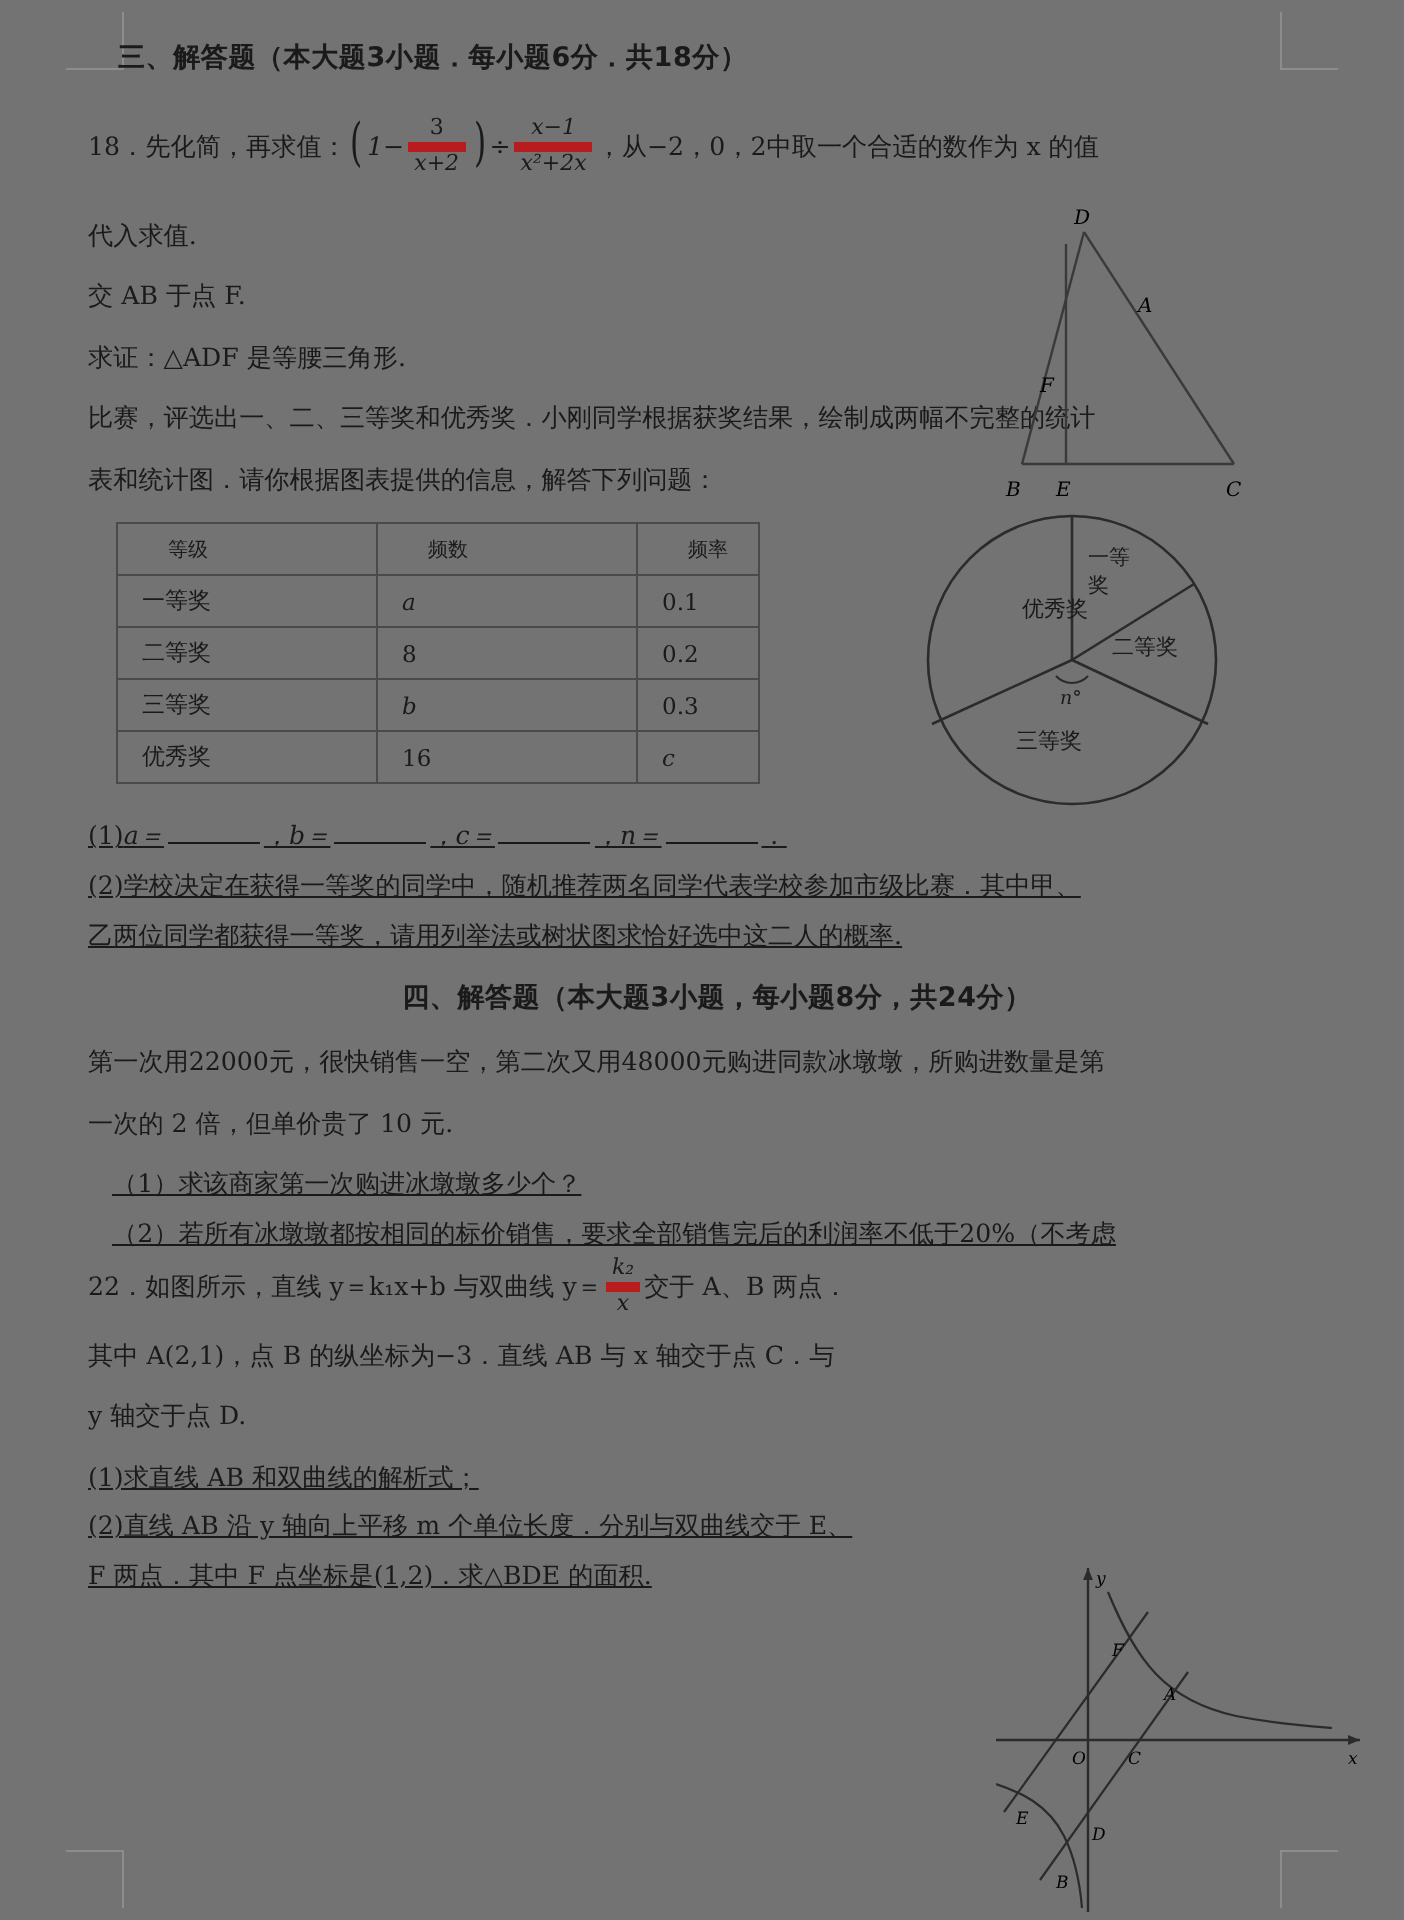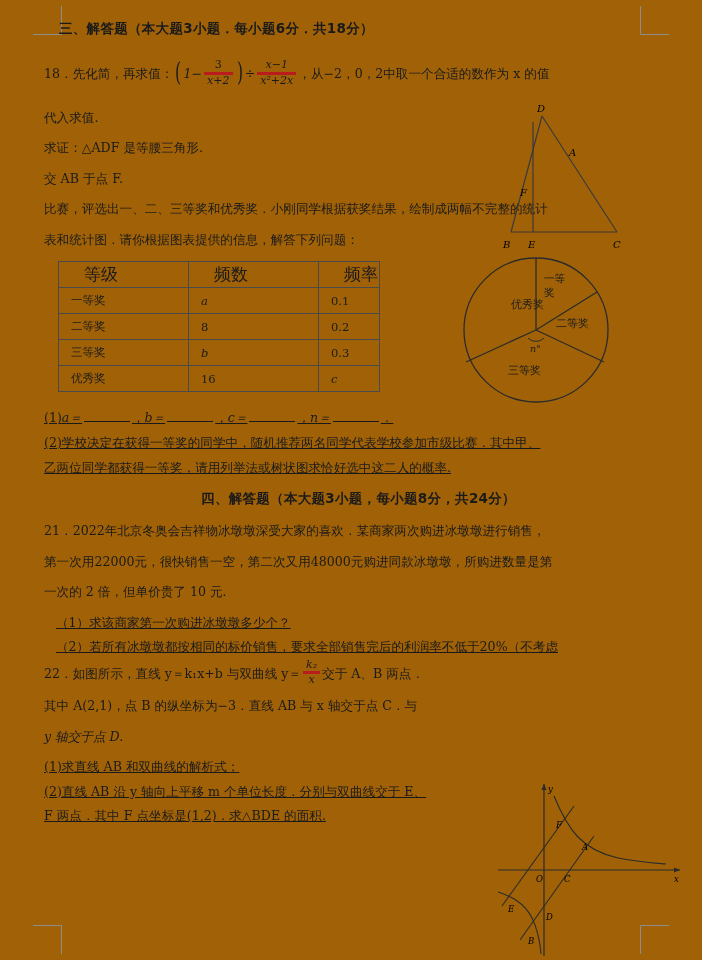--- a/index.html
+++ b/index.html
@@ -11,21 +11,21 @@
     width: 702px;
     height: 960px;
     position: relative;
     font-family: "DejaVu Serif", "Liberation Serif", serif;
     color: #1a1a1a;
     overflow: hidden;
   }
   .page {
     position: absolute;
     inset: 0;
-    background: #a16207;
+    background: #737373;
   }
   
   .crop {
     position: absolute;
     width: 28px;
     height: 28px;
     border-color: #8d8d8d;
     border-style: solid;
   }
   .crop.tl { left: 33px;  top: 6px;  border-width: 0 1.5px 1.5px 0; }
@@ -71,21 +71,21 @@
     display: inline-block;
     vertical-align: middle;
     text-align: center;
     font-size: 11px;
     line-height: 1.15;
     margin: 0 2px;
     position: relative;
     top: -1px;
   }
   .frac .num { display: block; padding: 0 3px; }
-  .frac .den { display: block; padding: 0 3px; border-top: 3px solid #b91c1c; }
+  .frac .den { display: block; padding: 0 3px; border-top: 5px solid #b91c1c; }
   .paren {
     display: inline-block;
     font-size: 26px;
     vertical-align: middle;
     font-weight: 300;
     transform: scaleX(0.6);
     position: relative;
     top: -2px;
   }
 
@@ -118,21 +118,21 @@
     width: 322px;
     font-size: 11.5px;
   }
   table.freq td, table.freq th {
     border: 1px solid #4a4a4a;
     height: 25px;
     padding: 0 0 0 12px;
     text-align: left;
     font-weight: normal;
   }
-  table.freq th { font-family: Liberation Serif, serif; font-size: 17px; padding-left: 25px;}
+  table.freq th { font-family: Liberation Serif, serif; font-size: 10px; padding-left: 25px;}
   table.freq td.c1, table.freq th.c1 { width: 104px; }
   table.freq td.c2, table.freq th.c2 { width: 104px; }
   .pie {
     position: absolute;
     left: 400px;
     top: -6px;
     width: 190px;
     height: 160px;
   }
   
@@ -156,22 +156,22 @@
 
   <div class="content">
 
     <div class="sec-head">三、解答题（本大题3小题．每小题6分．共18分）</div>
 
     <p class="q">
       <span>18．</span><span>先化简，再求值：</span><span class="paren">(</span><span class="it">1−</span><span class="frac"><span class="num">3</span><span class="den it">x+2</span></span><span class="paren">)</span><span>÷</span><span class="frac"><span class="num it">x−1</span><span class="den it">x²+2x</span></span><span>，从−2，0，2中取一个合适的数作为 x 的值</span>
     </p>
     <p class="q">代入求值.</p>
 
+    <p class="q">交 AB 于点 F.</p>
     <p class="q">求证：△ADF 是等腰三角形.</p>
-    <p class="q">交 AB 于点 F.</p>
 
     <p class="q">比赛，评选出一、二、三等奖和优秀奖．小刚同学根据获奖结果，绘制成两幅不完整的统计</p>
     <p class="q">表和统计图．请你根据图表提供的信息，解答下列问题：</p>
 
     <div class="stats">
       <table class="freq">
         <thead>
           <tr>
             <th class="c1">等级</th>
             <th class="c2">频数</th>
@@ -220,33 +220,30 @@
     </div>
 
     <p class="sub sub-noind">
       <span>(1)</span><span class="it">a＝</span><span class="blank"></span><span class="it">，b＝</span><span class="blank"></span><span class="it">，c＝</span><span class="blank"></span><span class="it">，n＝</span><span class="blank"></span><span>．</span>
     </p>
     <p class="sub sub-noind">(2)学校决定在获得一等奖的同学中，随机推荐两名同学代表学校参加市级比赛．其中甲、</p>
     <p class="sub sub-noind">乙两位同学都获得一等奖，请用列举法或树状图求恰好选中这二人的概率.</p>
 
     <div class="sec-head sec-head-2">四、解答题（本大题3小题，每小题8分，共24分）</div>
 
-    <p class="q">
-      <span>21．</span><span>2022年北京冬奥会吉祥物冰墩墩深受大家的喜欢．某商家两次购进冰墩墩进行销售，</span>
-    </p>
     <p class="q">第一次用22000元，很快销售一空，第二次又用48000元购进同款冰墩墩，所购进数量是第</p>
     <p class="q">一次的 2 倍，但单价贵了 10 元.</p>
     <p class="sub">（1）求该商家第一次购进冰墩墩多少个？</p>
     <p class="sub">（2）若所有冰墩墩都按相同的标价销售，要求全部销售完后的利润率不低于20%（不考虑</p>
 
     <p class="q" style="width:460px;">
       <span>22．</span><span>如图所示，直线 y＝k₁x+b 与双曲线 y＝</span><span class="frac"><span class="num it">k₂</span><span class="den it">x</span></span><span>交于 A、B 两点．</span>
     </p>
     <p class="q" style="width:460px;">其中 A(2,1)，点 B 的纵坐标为−3．直线 AB 与 x 轴交于点 C．与</p>
-    <p class="q" style="width:460px;font-style:italic;">y 轴交于点 D.</p>
+    <p class="q" style="width:460px;">y 轴交于点 D.</p>
     <p class="sub sub-noind" style="width:460px;">(1)求直线 AB 和双曲线的解析式；</p>
     <p class="sub sub-noind" style="width:460px;">(2)直线 AB 沿 y 轴向上平移 m 个单位长度．分别与双曲线交于 E、</p>
     <p class="sub sub-noind" style="width:460px;">F 两点．其中 F 点坐标是(1,2)．求△BDE 的面积.</p>
 
   </div>
 
   <svg class="fig19" viewBox="0 0 160 155">
 
     <line x1="22" y1="132" x2="128" y2="132" stroke="#3a3a3a" stroke-width="1.2"></line>
     <line x1="22" y1="132" x2="53" y2="16" stroke="#3a3a3a" stroke-width="1.2"></line>

